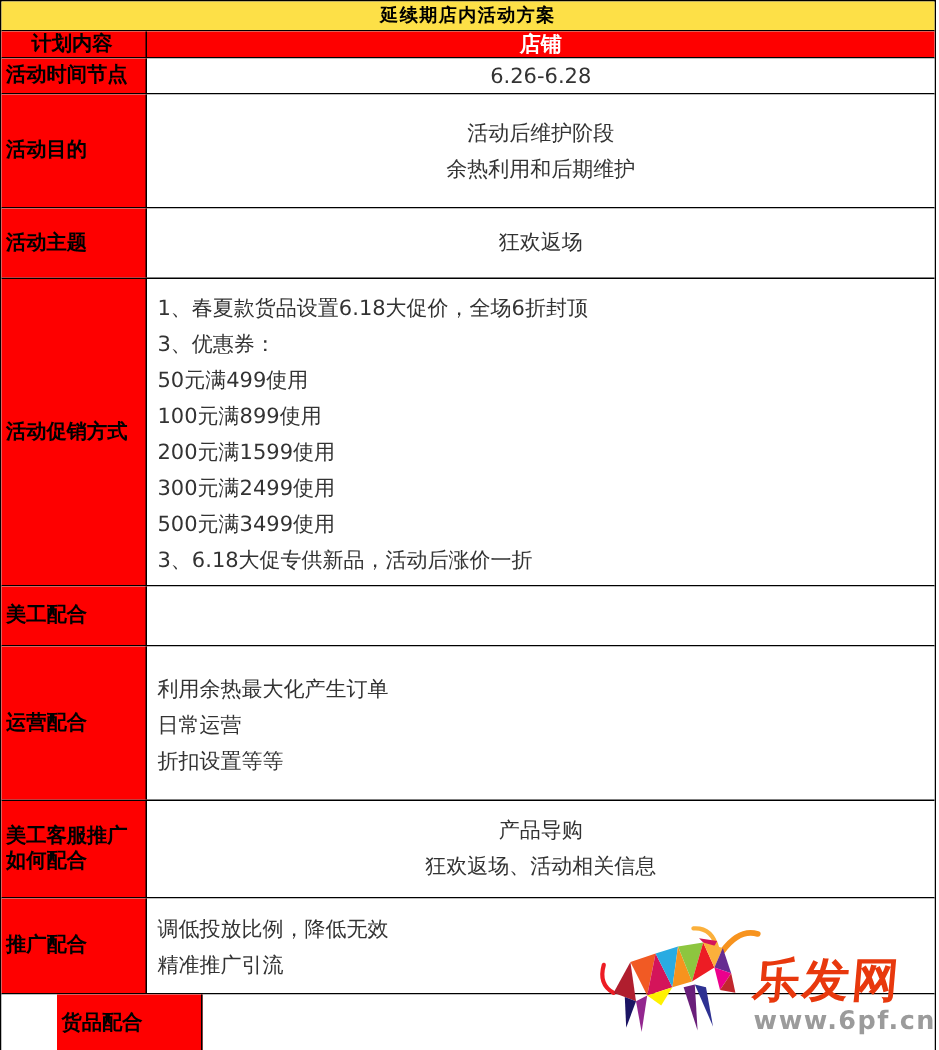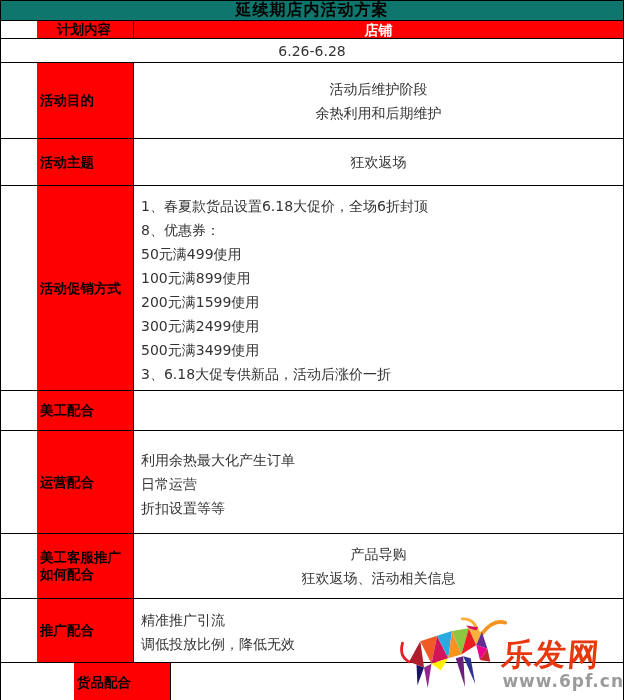--- a/index.html
+++ b/index.html
@@ -18,26 +18,26 @@
     top: 0;
     left: 0;
     width: 624px;
     border: 1px solid #000;
     border-bottom: none;
     background: #fff;
   }
 
   .title-row {
     height: 20px;
-    background: #0f766e;
+    background: #fde047;
     border-bottom: 1px solid #000;
     display: flex;
     align-items: center;
     justify-content: center;
-    font-size: 16px;
+    font-size: 12px;
     font-weight: bold;
     color: #000;
     letter-spacing: 1px;
   }
 
   .row {
     display: flex;
     border-bottom: 1px solid #000;
     background: #fff;
   }
@@ -48,21 +48,20 @@
     flex: 0 0 97px;
     background: #fe0000;
     border-right: 1px solid #000;
     color: #000;
     font-weight: bold;
     font-size: 13.5px;
     display: flex;
     align-items: center;
     padding: 1px 2px 1px 3px;
     line-height: 17px;
-    margin-left: 36px;
   }
   .label-cell.center { justify-content: center; padding-left: 0; }
 
   .content-cell {
     flex: 1 1 auto;
     display: flex;
     flex-direction: column;
     font-size: 14px;
     color: #333;
     line-height: 24px;
@@ -123,20 +122,21 @@
 <div class="plan-table">
   <div class="title-row">延续期店内活动方案</div>
   <div id="table-rows">
       <div class="row header-row" style="height: 18px;">
         <div class="label-cell center">计划内容</div>
         <div class="content-cell v-middle a-center">
           <div class="line">店铺</div>
         </div>
       </div>
       <div class="row" style="height: 24px;">
+        <div class="label-cell">活动时间节点</div>
         <div class="content-cell v-middle a-center">
           <div class="line">6.26-6.28</div>
         </div>
       </div>
       <div class="row" style="height: 76px;">
         <div class="label-cell">活动目的</div>
         <div class="content-cell v-middle a-center">
           <div class="line">活动后维护阶段</div>
           <div class="line">余热利用和后期维护</div>
         </div>
@@ -144,21 +144,21 @@
       <div class="row" style="height: 47px;">
         <div class="label-cell">活动主题</div>
         <div class="content-cell v-middle a-center">
           <div class="line">狂欢返场</div>
         </div>
       </div>
       <div class="row" style="height: 205px;">
         <div class="label-cell">活动促销方式</div>
         <div class="content-cell v-top a-left">
           <div class="line">1、春夏款货品设置6.18大促价，全场6折封顶</div>
-          <div class="line">8、优惠券：</div>
+          <div class="line">3、优惠券：</div>
           <div class="line">50元满499使用</div>
           <div class="line">100元满899使用</div>
           <div class="line">200元满1599使用</div>
           <div class="line">300元满2499使用</div>
           <div class="line">500元满3499使用</div>
           <div class="line">3、6.18大促专供新品，活动后涨价一折</div>
         </div>
       </div>
       <div class="row" style="height: 40px;">
         <div class="label-cell">美工配合</div>
@@ -174,22 +174,22 @@
       <div class="row" style="height: 65px;">
         <div class="label-cell">美工客服推广如何配合</div>
         <div class="content-cell v-middle a-center">
           <div class="line">产品导购</div>
           <div class="line">狂欢返场、活动相关信息</div>
         </div>
       </div>
       <div class="row" style="height: 64px;">
         <div class="label-cell">推广配合</div>
         <div class="content-cell v-top a-left">
+          <div class="line">调低投放比例，降低无效</div>
           <div class="line">精准推广引流</div>
-          <div class="line">调低投放比例，降低无效</div>
         </div>
       </div>
       <div class="row" style="height: 38px;">
         <div class="label-cell">货品配合</div>
         <div class="content-cell v-top a-left"></div>
       </div>
     </div>
 </div>
 
 <div class="watermark">

